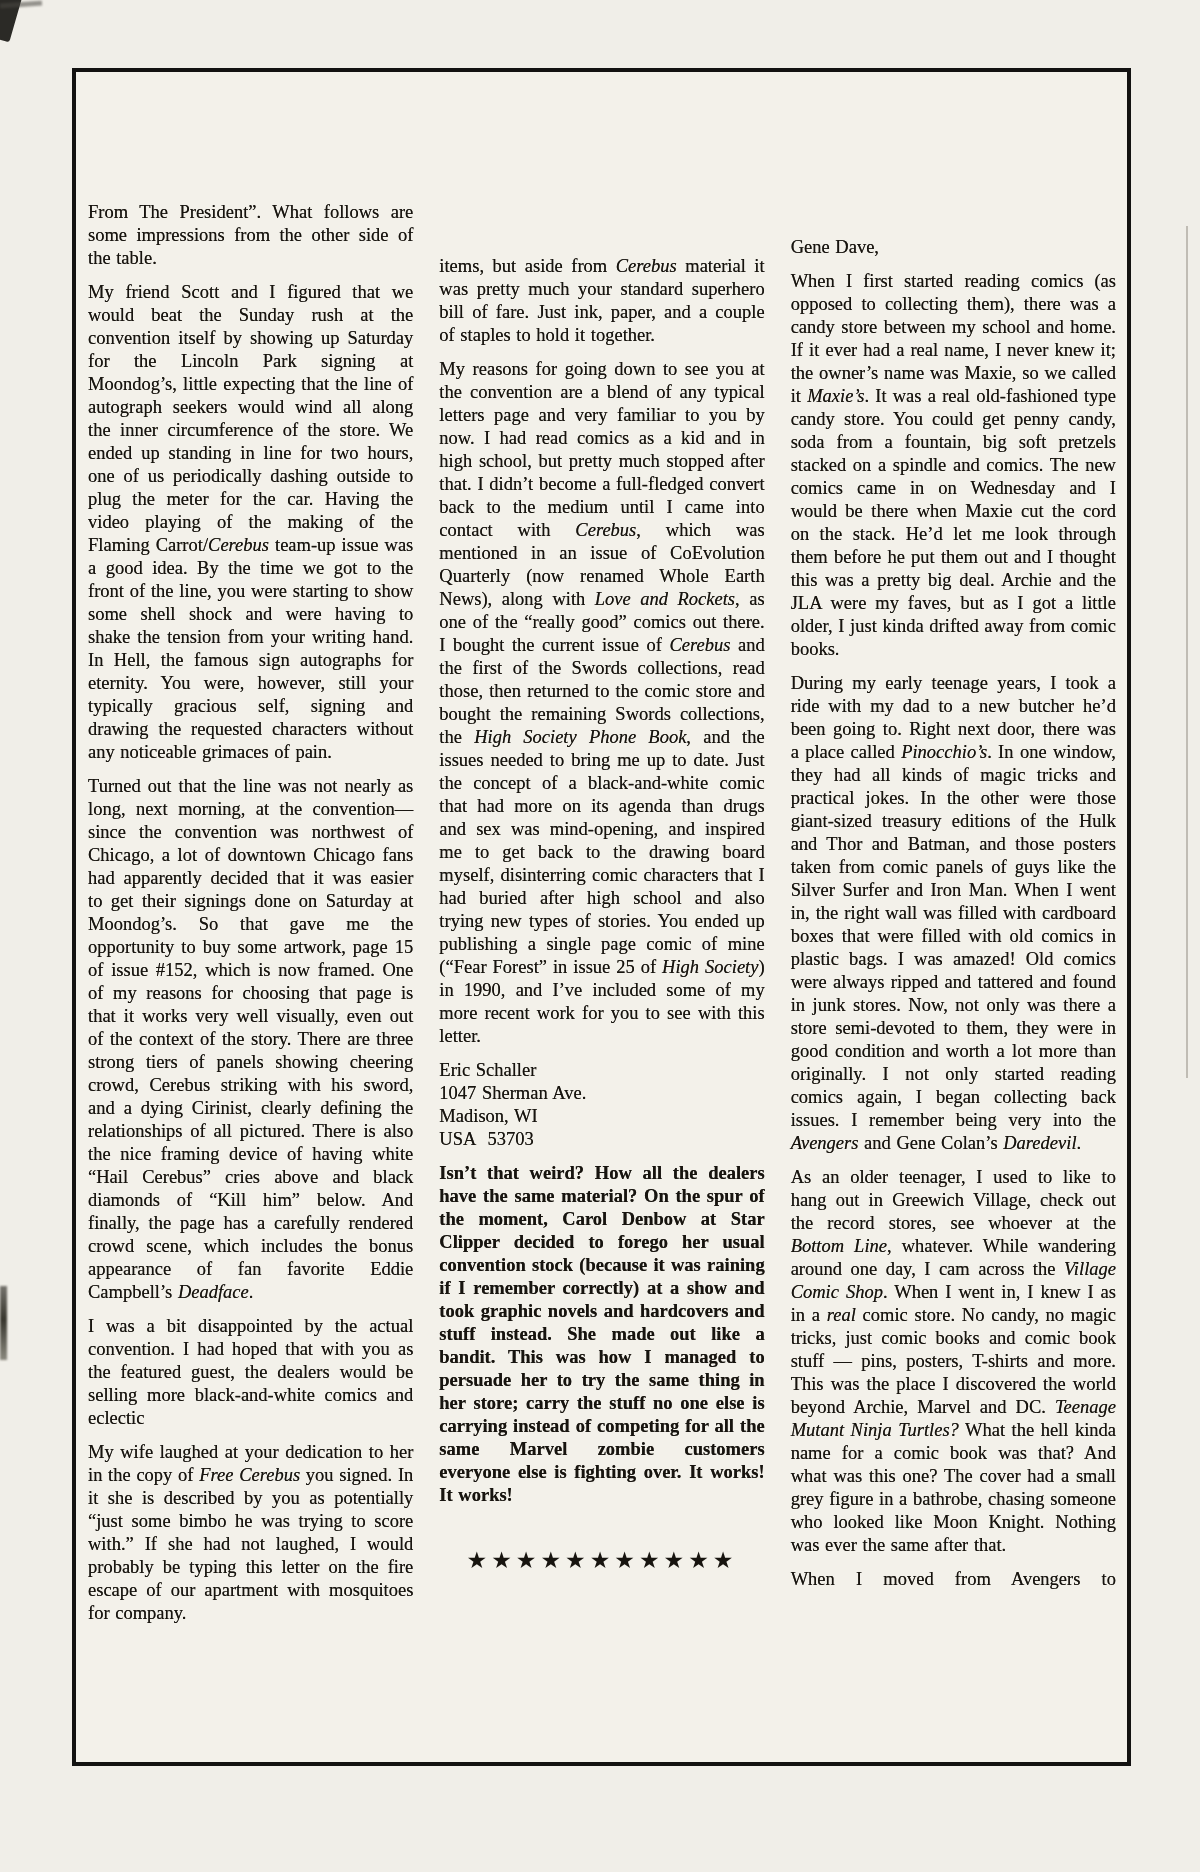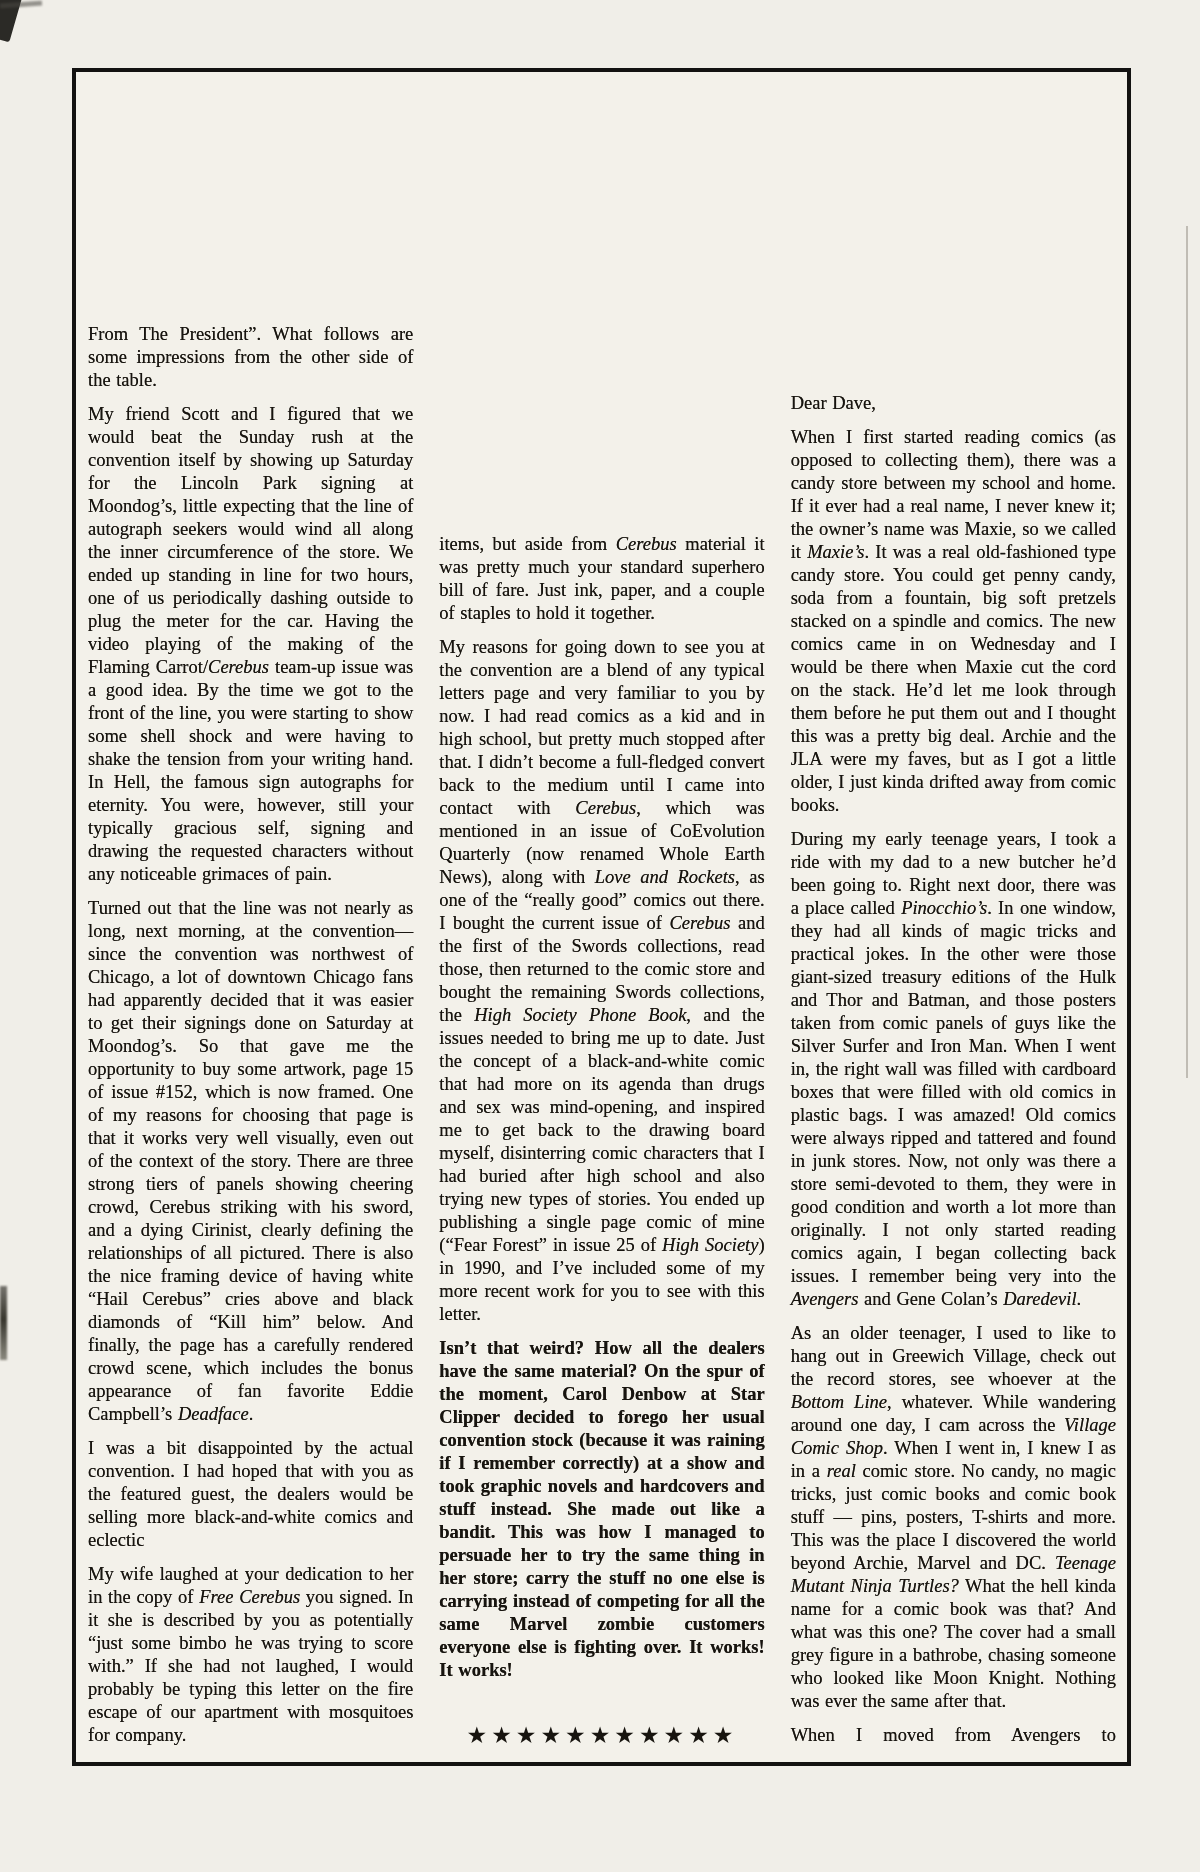--- a/index.html
+++ b/index.html
@@ -36,21 +36,21 @@
     background:#b7b3aa;opacity:.85;
   }
   
   .frame{
     position:absolute;left:72px;top:68px;
     width:1059px;height:1698px;
     box-sizing:border-box;
     border:4px solid #131211;
     background:#f3f1ea;
     display:flex;
-    align-items:flex-end;
+    align-items:center;
     font-family:Liberation Serif, serif;
   }
   .rule{
     width:3px;background:#161512;flex:0 0 auto;
   }
   .col{
     flex:1 1 0;
     padding:7px 11px 4px 12px;
     overflow:hidden;
     box-sizing:border-box;
@@ -89,25 +89,26 @@
         <p class="para"><span>From The President”. What follows are some impressions from the other side of the table.</span></p>
         <p class="para"><span>My friend Scott and I figured that we would beat the Sunday rush at the convention itself by showing up Saturday for the Lincoln Park signing at Moondog’s, little expecting that the line of autograph seekers would wind all along the inner circumference of the store. We ended up standing in line for two hours, one of us periodically dashing outside to plug the meter for the car. Having the video playing of the making of the Flaming Carrot/</span><i>Cerebus</i><span> team-up issue was a good idea. By the time we got to the front of the line, you were starting to show some shell shock and were having to shake the tension from your writing hand. In Hell, the famous sign autographs for eternity. You were, however, still your typically gracious self, signing and drawing the requested characters without any noticeable grimaces of pain.</span></p>
         <p class="para"><span>Turned out that the line was not nearly as long, next morning, at the convention—since the convention was northwest of Chicago, a lot of downtown Chicago fans had apparently decided that it was easier to get their signings done on Saturday at Moondog’s. So that gave me the opportunity to buy some artwork, page 15 of issue #152, which is now framed. One of my reasons for choosing that page is that it works very well visually, even out of the context of the story. There are three strong tiers of panels showing cheering crowd, Cerebus striking with his sword, and a dying Cirinist, clearly defining the relationships of all pictured. There is also the nice framing device of having white “Hail Cerebus” cries above and black diamonds of “Kill him” below. And finally, the page has a carefully rendered crowd scene, which includes the bonus appearance of fan favorite Eddie Campbell’s </span><i>Deadface</i><span>.</span></p>
         <p class="para jlast"><span>I was a bit disappointed by the actual convention. I had hoped that with you as the featured guest, the dealers would be selling more black-and-white comics and eclectic</span></p>
         <p class="para"><span>My wife laughed at your dedication to her in the copy of </span><i>Free Cerebus</i><span> you signed. In it she is described by you as potentially “just some bimbo he was trying to score with.” If she had not laughed, I would probably be typing this letter on the fire escape of our apartment with mosquitoes for company.</span></p>
       </div>
     <div class="rule"></div>
     <div class="col">
         <p class="para"><span>items, but aside from </span><i>Cerebus</i><span> material it was pretty much your standard superhero bill of fare. Just ink, paper, and a couple of staples to hold it together.</span></p>
         <p class="para"><span>My reasons for going down to see you at the convention are a blend of any typical letters page and very familiar to you by now. I had read comics as a kid and in high school, but pretty much stopped after that. I didn’t become a full-fledged convert back to the medium until I came into contact with </span><i>Cerebus</i><span>, which was mentioned in an issue of CoEvolution Quarterly (now renamed Whole Earth News), along with </span><i>Love and Rockets</i><span>, as one of the “really good” comics out there. I bought the current issue of </span><i>Cerebus</i><span> and the first of the Swords collections, read those, then returned to the comic store and bought the remaining Swords collections, the </span><i>High Society Phone Book</i><span>, and the issues needed to bring me up to date. Just the concept of a black-and-white comic that had more on its agenda than drugs and sex was mind-opening, and inspired me to get back to the drawing board myself, disinterring comic characters that I had buried after high school and also trying new types of stories. You ended up publishing a single page comic of mine (“Fear Forest” in issue 25 of </span><i>High Society</i><span>) in 1990, and I’ve included some of my more recent work for you to see with this letter.</span></p>
+        <p class="para address">Eric Schaller<br>1047 Sherman Ave.<br>Madison, WI<br>USA&nbsp; 53703</p>
         <p class="para bold"><span>Isn’t that weird? How all the dealers have the same material? On the spur of the moment, Carol Denbow at Star Clipper decided to forego her usual convention stock (because it was raining if I remember correctly) at a show and took graphic novels and hardcovers and stuff instead. She made out like a bandit. This was how I managed to persuade her to try the same thing in her store; carry the stuff no one else is carrying instead of competing for all the same Marvel zombie customers everyone else is fighting over. It works! It works!</span></p>
         <p class="para stars">★★★★★★★★★★★</p>
       </div>
     <div class="rule"></div>
     <div class="col">
-        <p class="para"><span>Dear Dave,</span></p>
+        <p class="para"><span>Gene Dave,</span></p>
         <p class="para"><span>When I first started reading comics (as opposed to collecting them), there was a candy store between my school and home. If it ever had a real name, I never knew it; the owner’s name was Maxie, so we called it </span><i>Maxie’s</i><span>. It was a real old-fashioned type candy store. You could get penny candy, soda from a fountain, big soft pretzels stacked on a spindle and comics. The new comics came in on Wednesday and I would be there when Maxie cut the cord on the stack. He’d let me look through them before he put them out and I thought this was a pretty big deal. Archie and the JLA were my faves, but as I got a little older, I just kinda drifted away from comic books.</span></p>
         <p class="para"><span>During my early teenage years, I took a ride with my dad to a new butcher he’d been going to. Right next door, there was a place called </span><i>Pinocchio’s</i><span>. In one window, they had all kinds of magic tricks and practical jokes. In the other were those giant-sized treasury editions of the Hulk and Thor and Batman, and those posters taken from comic panels of guys like the Silver Surfer and Iron Man. When I went in, the right wall was filled with cardboard boxes that were filled with old comics in plastic bags. I was amazed! Old comics were always ripped and tattered and found in junk stores. Now, not only was there a store semi-devoted to them, they were in good condition and worth a lot more than originally. I not only started reading comics again, I began collecting back issues. I remember being very into the </span><i>Avengers</i><span> and Gene Colan’s </span><i>Daredevil</i><span>.</span></p>
         <p class="para"><span>As an older teenager, I used to like to hang out in Greewich Village, check out the record stores, see whoever at the </span><i>Bottom Line</i><span>, whatever. While wandering around one day, I cam across the </span><i>Village Comic Shop</i><span>. When I went in, I knew I as in a </span><i>real</i><span> comic store. No candy, no magic tricks, just comic books and comic book stuff — pins, posters, T-shirts and more. This was the place I discovered the world beyond Archie, Marvel and DC. </span><i>Teenage Mutant Ninja Turtles?</i><span> What the hell kinda name for a comic book was that? And what was this one? The cover had a small grey figure in a bathrobe, chasing someone who looked like Moon Knight. Nothing was ever the same after that.</span></p>
         <p class="para jlast"><span>When I moved from Avengers to</span></p>
       </div>
   </div>
 </div>
 
 </body></html>

